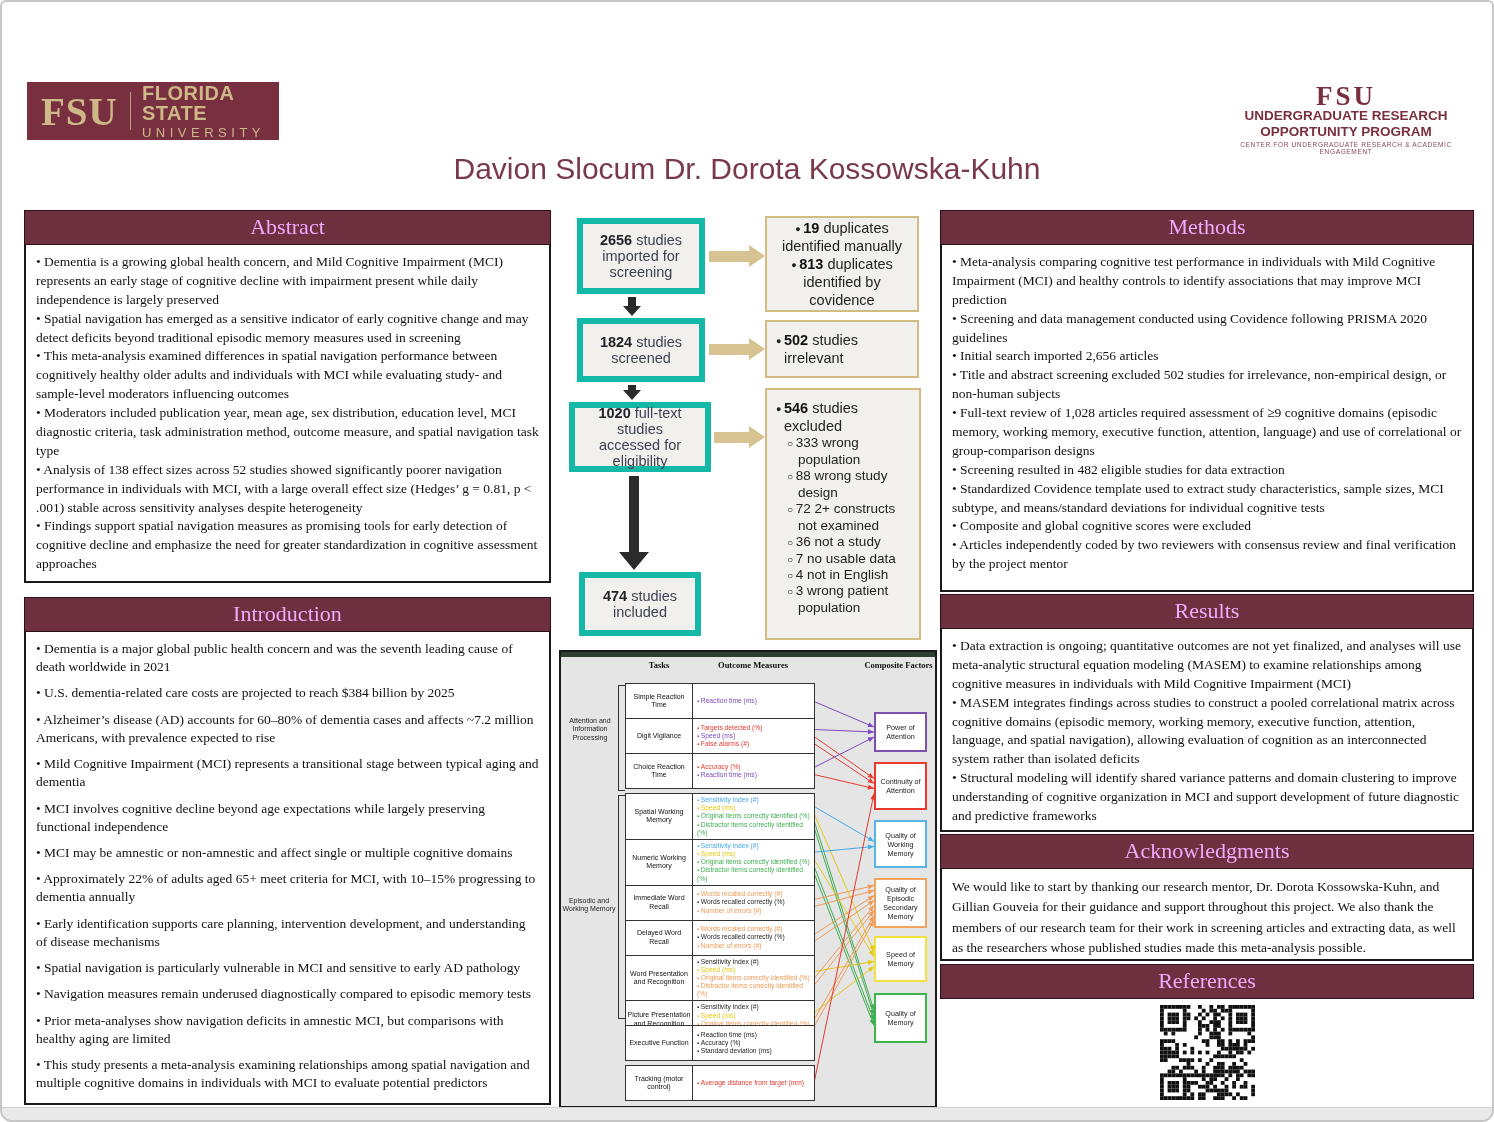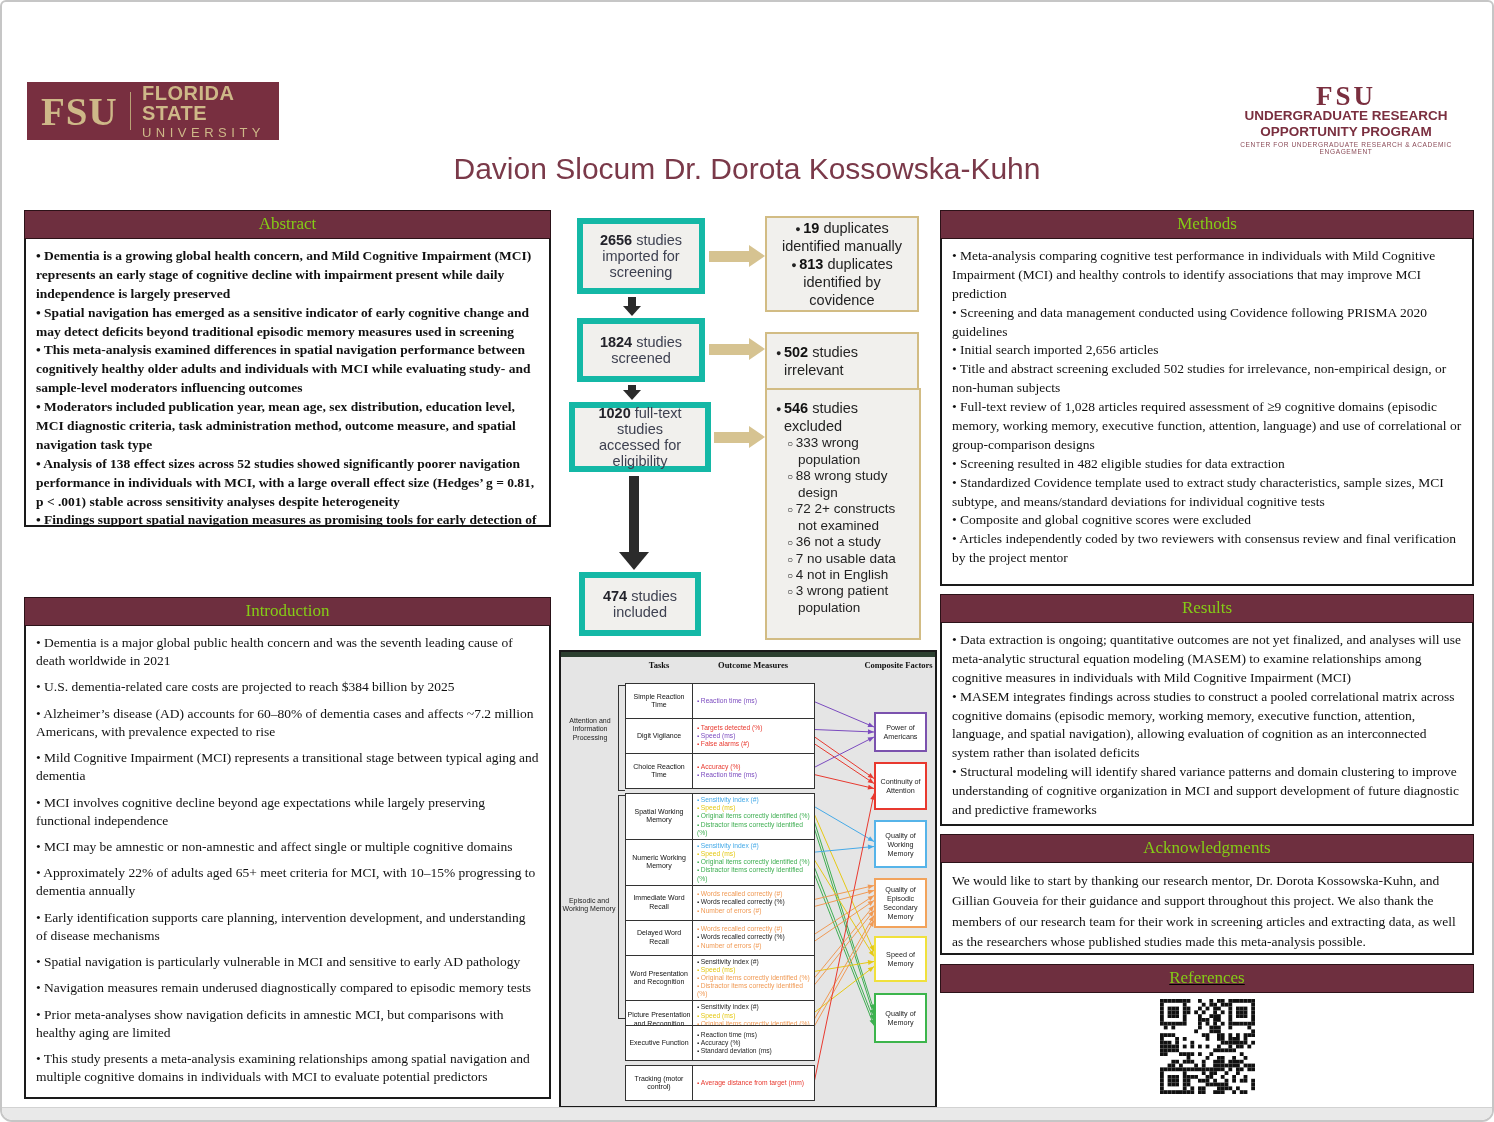--- a/index.html
+++ b/index.html
@@ -22,21 +22,21 @@
   .urop-logo{position:absolute;left:1213px;top:82px;width:262px;text-align:center;color:#7A2F3F;}
   .urop-acronym{font-size:27px;font-weight:bold;font-family:"Liberation Serif",serif;letter-spacing:3px;line-height:.9;}
   .urop-line{font-family:"Liberation Sans",sans-serif;font-weight:bold;font-size:13.5px;line-height:1.15;}
   .urop-tagline{font-family:"Liberation Sans",sans-serif;font-size:6.6px;letter-spacing:.6px;color:#8a4a57;margin-top:2px;}
   .authors{position:absolute;top:150px;left:0;width:100%;text-align:center;
         font-family:"Liberation Sans",sans-serif;font-size:30px;color:#7A3949;}
   .authors .underlined{}
 
   
   .section{position:absolute;}
-  .sec-bar{background:#6E2F3F;color:#84cc16;text-align:center;font-size:17px;
+  .sec-bar{background:#6E2F3F;color:#f0abfc;text-align:center;font-size:22px;
         padding:3px 0 4px 0;border:1px solid #2c1218;box-sizing:border-box;}
   .sec-body{border:2px solid #1a1a1a;border-top:none;background:#fff;box-sizing:border-box;
         padding:8px 10px;font-size:13.5px;line-height:1.4;color:#111;overflow:hidden;}
   .sec-body.noborder{border:none;}
   .bullet::before{content:"• ";}
   .intro-body .bullet{margin-bottom:8px;line-height:1.35;}
   .ack-text{line-height:1.5;}
 
   
   .flow{position:absolute;left:557px;top:208px;width:378px;height:436px;
@@ -113,21 +113,21 @@
     <div class="urop-tagline">CENTER FOR UNDERGRADUATE RESEARCH &amp; ACADEMIC ENGAGEMENT</div>
   </div>
 
   <div class="authors">
     <span class="underlined">Davion Slocum</span>
     <span>Dr. Dorota Kossowska-Kuhn</span>
   </div>
 
   <div class="section" style="left:22px;top:208px;width:527px;">
     <div class="sec-bar">Abstract</div>
-    <div class="sec-body" style="height:288px;font-weight:bold;">
+    <div class="sec-body" style="height:338px;">
         <div class="bullet">Dementia is a growing global health concern, and Mild Cognitive Impairment (MCI) represents an early stage of cognitive decline with impairment present while daily independence is largely preserved</div>
         <div class="bullet">Spatial navigation has emerged as a sensitive indicator of early cognitive change and may detect deficits beyond traditional episodic memory measures used in screening</div>
         <div class="bullet">This meta-analysis examined differences in spatial navigation performance between cognitively healthy older adults and individuals with MCI while evaluating study- and sample-level moderators influencing outcomes</div>
         <div class="bullet">Moderators included publication year, mean age, sex distribution, education level, MCI diagnostic criteria, task administration method, outcome measure, and spatial navigation task type</div>
         <div class="bullet">Analysis of 138 effect sizes across 52 studies showed significantly poorer navigation performance in individuals with MCI, with a large overall effect size (Hedges’ g = 0.81, p &lt; .001) stable across sensitivity analyses despite heterogeneity</div>
         <div class="bullet">Findings support spatial navigation measures as promising tools for early detection of cognitive decline and emphasize the need for greater standardization in cognitive assessment approaches</div>
       </div>
   </div>
 
   <div class="section" style="left:22px;top:595px;width:527px;">
@@ -172,21 +172,21 @@
       </div>
   </div>
 
   <div class="section" style="left:938px;top:832px;width:534px;">
     <div class="sec-bar">Acknowledgments</div>
     <div class="sec-body" style="height:92px;">
       <span class="ack-text">We would like to start by thanking our research mentor, Dr. Dorota Kossowska-Kuhn, and Gillian Gouveia for their guidance and support throughout this project. We also thank the members of our research team for their work in screening articles and extracting data, as well as the researchers whose published studies made this meta-analysis possible.</span>
     </div>
   </div>
 
-  <div class="section" style="left:938px;top:962px;width:534px;text-decoration:underline;">
+  <div class="section" style="left:938px;top:962px;width:534px;">
     <div class="sec-bar">References</div>
     <div class="sec-body noborder ref-body" style="height:112px;">
       <div id="qr"><svg width="95" height="95">
             <rect x="0" y="0" width="3.8" height="3.8" fill="#111"></rect>
             <rect x="3.8" y="0" width="3.8" height="3.8" fill="#111"></rect>
             <rect x="7.6" y="0" width="3.8" height="3.8" fill="#111"></rect>
             <rect x="11.399999999999999" y="0" width="3.8" height="3.8" fill="#111"></rect>
             <rect x="15.2" y="0" width="3.8" height="3.8" fill="#111"></rect>
             <rect x="19" y="0" width="3.8" height="3.8" fill="#111"></rect>
             <rect x="22.799999999999997" y="0" width="3.8" height="3.8" fill="#111"></rect>
@@ -518,21 +518,21 @@
       <div><span class="num">474</span>
         <span>studies included</span></div>
     </div>
 
     <div class="flow-box tan" style="left:206px;top:6px;width:154px;height:96px;">
       <div class="flow-items">
           <div class="flow-li"><b class="num">19</b> duplicates identified manually</div>
           <div class="flow-li"><b class="num">813</b> duplicates identified by covidence</div>
         </div>
     </div>
-    <div class="flow-box tan leftalign" style="left:206px;top:122px;width:154px;height:58px;">
+    <div class="flow-box tan leftalign" style="left:206px;top:110px;width:154px;height:58px;">
       <div class="flow-items">
           <div class="flow-li"><b class="num">502</b> studies irrelevant</div>
         </div>
     </div>
     <div class="flow-box tan leftalign" style="left:206px;top:178px;width:156px;height:252px;align-items:flex-start;">
       <div class="flow-items" style="padding-top:4px;">
         <div class="flow-li"><b class="num">546</b> <span>studies excluded</span></div>
         <div>
             <div class="flow-sub">333 wrong population</div>
             <div class="flow-sub">88 wrong study design</div>
@@ -675,21 +675,21 @@
           <div class="task-block" style="top: 408px;">
             <div class="task-row">
               <div class="task-name">Tracking (motor control)</div>
               <div class="task-measures">
                 <div class="measure" style="color: rgb(232, 57, 47);">Average distance from target (mm)</div>
               </div>
             </div>
           </div>
         </div>
       <div id="factor-boxes">
-          <div class="factor-box" style="top: 55px; height: 40px; border-color: rgb(123, 82, 174);">Power of Americans</div>
+          <div class="factor-box" style="top: 55px; height: 40px; border-color: rgb(123, 82, 174);">Power of Attention</div>
           <div class="factor-box" style="top: 105px; height: 48px; border-color: rgb(232, 57, 47);">Continuity of Attention</div>
           <div class="factor-box" style="top: 163px; height: 48px; border-color: rgb(86, 180, 233);">Quality of Working Memory</div>
           <div class="factor-box" style="top: 221px; height: 50px; border-color: rgb(242, 163, 92);">Quality of Episodic Secondary Memory</div>
           <div class="factor-box" style="top: 279px; height: 46px; border-color: rgb(240, 225, 60);">Speed of Memory</div>
           <div class="factor-box" style="top: 336px; height: 50px; border-color: rgb(60, 181, 76);">Quality of Memory</div>
         </div>
       <svg id="conn-svg" width="374" height="449">
           <line x1="253" y1="44.5" x2="313" y2="70" stroke="#7B4BBF" stroke-width="1"></line>
           <polygon points="313.0,70.0 306.5,70.0 308.5,65.4" fill="#7B4BBF"></polygon>
           <line x1="253" y1="72.5" x2="313" y2="75" stroke="#7B4BBF" stroke-width="1"></line>

